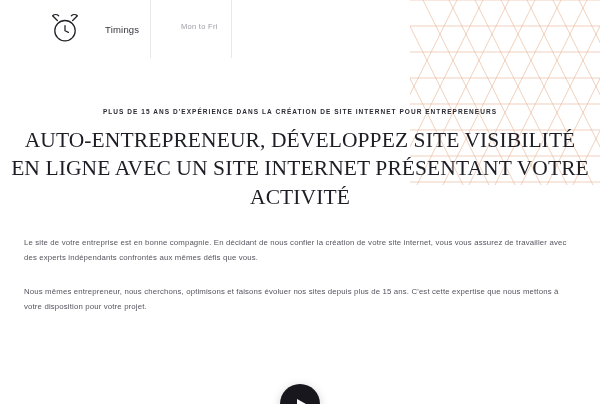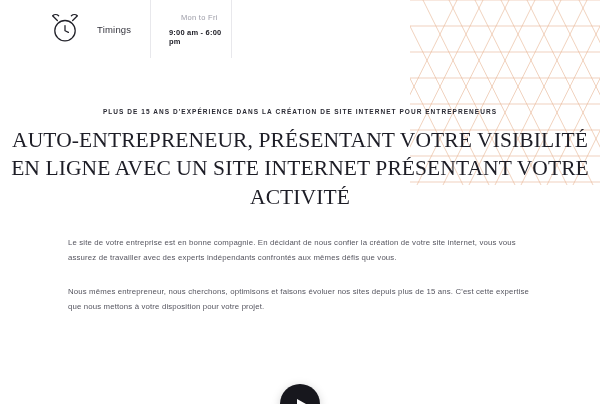--- a/index.html
+++ b/index.html
@@ -46,21 +46,21 @@
     box-sizing: border-box;
   }
   .clock-icon {
     width: 34px;
     height: 34px;
     flex: 0 0 34px;
   }
   .timings-label {
     font-size: 9.5px;
     color: #33333c;
-    margin-left: 15px;
+    margin-left: 23px;
     letter-spacing: .2px;
   }
   .vrule {
     width: 1px;
     height: 58px;
     background: #e8e8ec;
   }
   .info-col {
     box-sizing: border-box;
     padding-left: 18px;
@@ -101,21 +101,21 @@
     font-family: "Liberation Serif", serif;
     font-weight: normal;
     text-align: center;
     font-size: 21.5px;
     line-height: 1.32;
     letter-spacing: .1px;
     color: #1d1d26;
   }
   .paras {
     margin: 24px 0 0 0;
-    padding: 0 68px;
+    padding: 0 24px;
   }
   .paras p {
     margin: 0 0 18px 0;
     font-size: 7.8px;
     line-height: 1.95;
     color: #55555f;
     letter-spacing: .15px;
   }
 
   
@@ -171,32 +171,31 @@
         <path d="M20 16 L20 22 L24 24"></path>
       </g>
     </svg>
     <span class="timings-label">Timings</span>
   </div>
 
   <div class="vrule"></div>
 
   <div class="info-col first">
     <div class="k">Mon to Fri</div>
-    <div class="v">9:00 am - 6:00 pm</div>
   </div>
 
   <div class="vrule"></div>
 
 
 </div>
 
 <div class="content">
   <div class="eyebrow">PLUS DE 15 ANS D'EXPÉRIENCE DANS LA CRÉATION DE SITE INTERNET POUR ENTREPRENEURS</div>
   <h1 class="headline">
-    <span>AUTO-ENTREPRENEUR, PRÉSENTANT VOTRE VISIBILITÉ</span><br>
+    <span>AUTO-ENTREPRENEUR, DÉVELOPPEZ SITE VISIBILITÉ</span><br>
     <span>EN LIGNE AVEC UN SITE INTERNET PRÉSENTANT VOTRE ACTIVITÉ</span>
   </h1>
   <div class="paras">
     <p>Le site de votre entreprise est en bonne compagnie. En décidant de nous confier la création de votre site internet, vous vous assurez de travailler avec des experts indépendants confrontés aux mêmes défis que vous.</p>
     <p>Nous mêmes entrepreneur, nous cherchons, optimisons et faisons évoluer nos sites depuis plus de 15 ans. C'est cette expertise que nous mettons à votre disposition pour votre projet.</p>
   </div>
 </div>
 
 <div class="play-wrap">
   <div class="play-btn">

